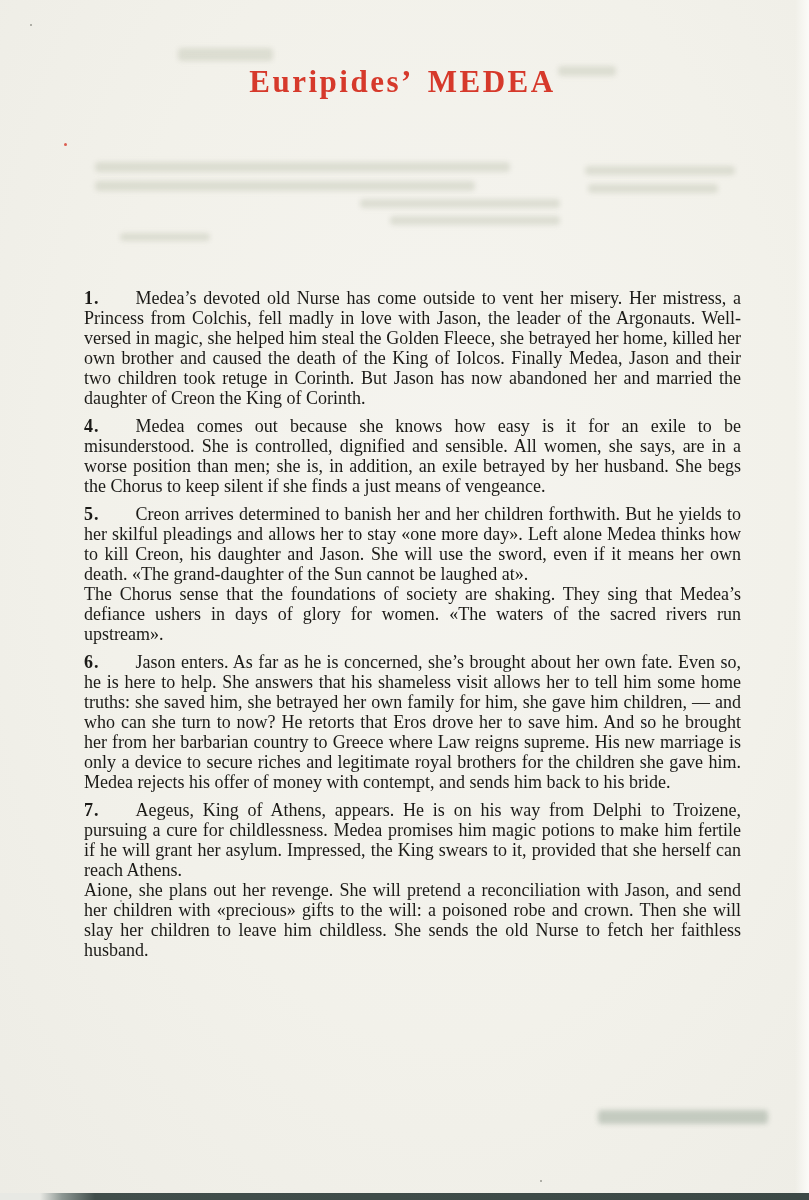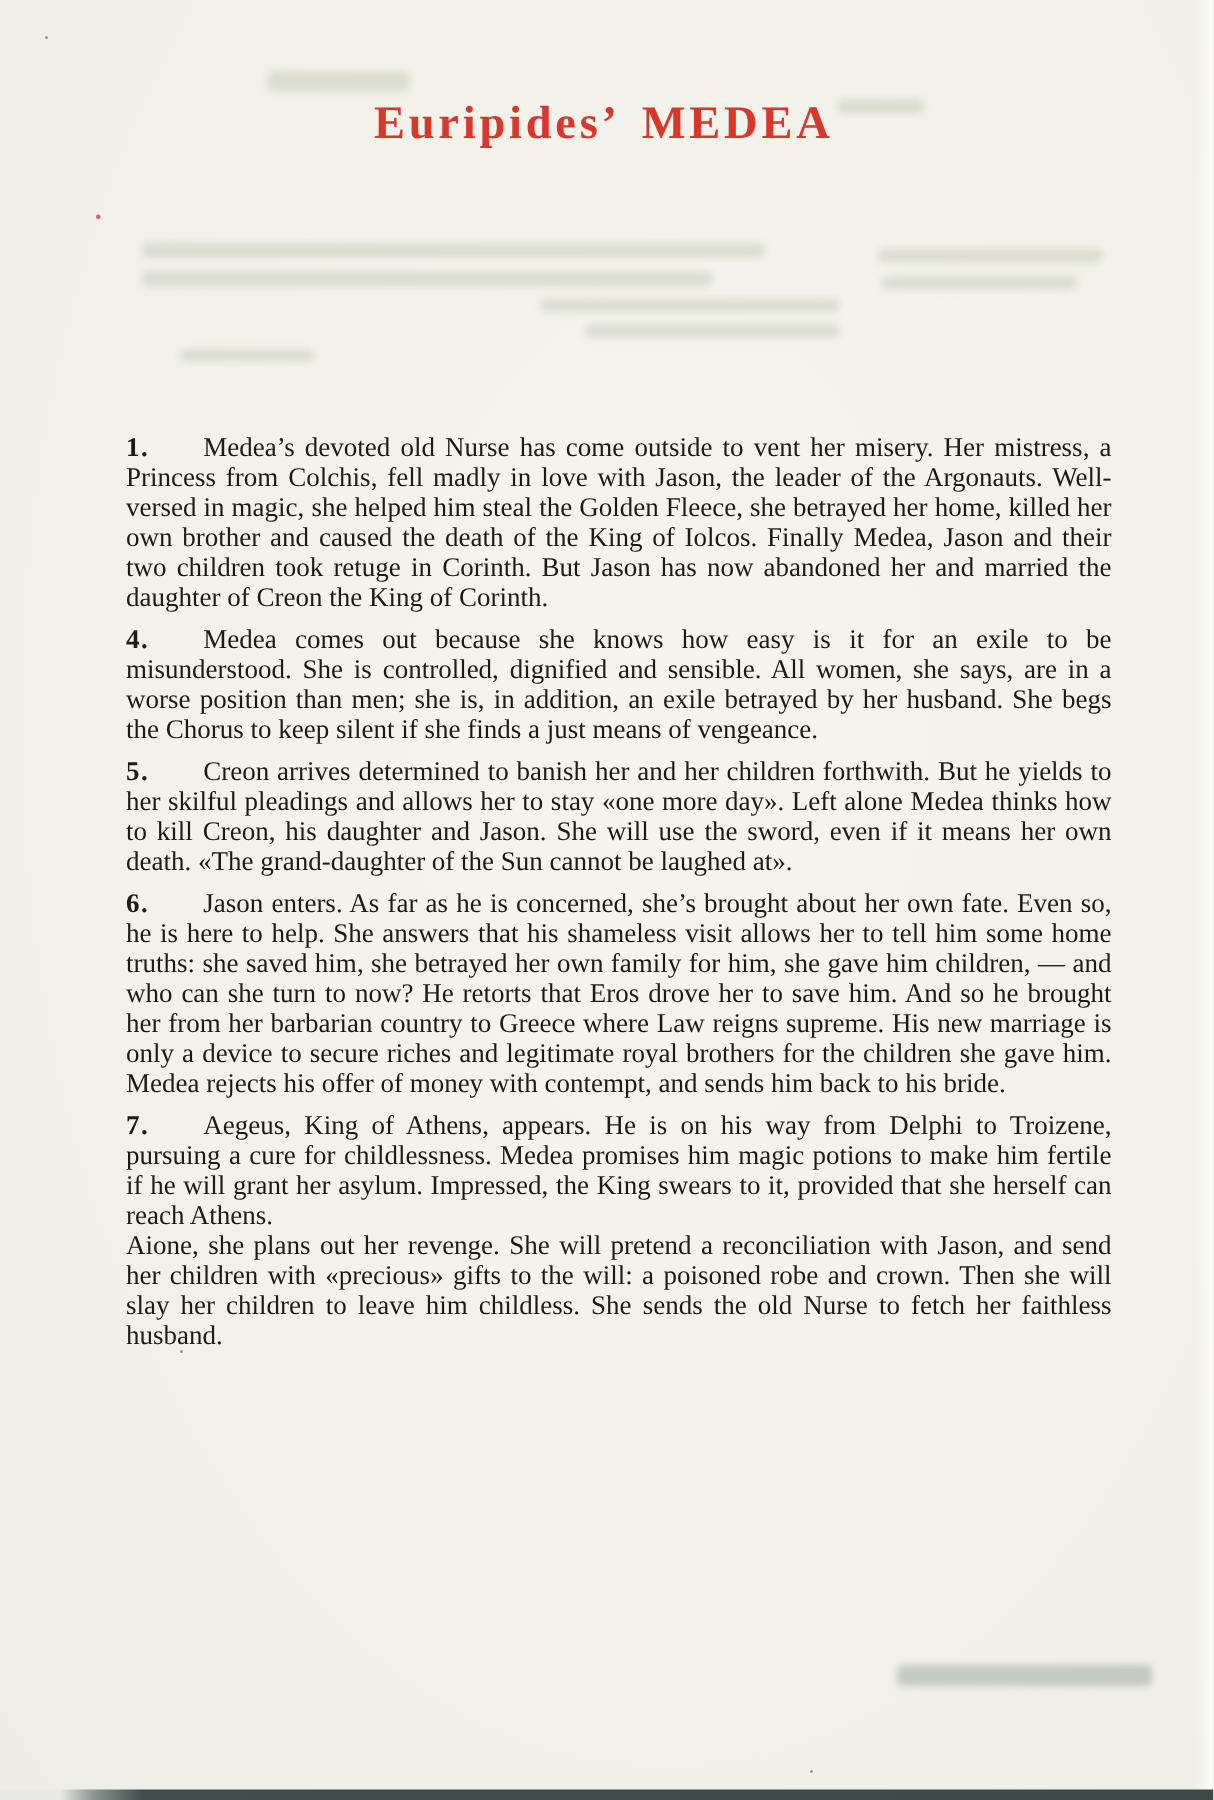--- a/index.html
+++ b/index.html
@@ -82,20 +82,21 @@
   <div class="speck gray" style="left:700px;top:300px;"></div>
   <div class="speck gray" style="left:120px;top:900px;"></div>
   <div class="speck gray" style="left:540px;top:1180px;"></div>
 
   <h1 class="doc-title">Euripides’ MEDEA</h1>
 
   <div class="body-text">
       <p class="numbered"><span class="num">1.</span>Medea’s devoted old Nurse has come outside to vent her misery. Her mistress, a Princess from Colchis, fell madly in love with Jason, the leader of the Argonauts. Well-versed in magic, she helped him steal the Golden Fleece, she betrayed her home, killed her own brother and caused the death of the King of Iolcos. Finally Medea, Jason and their two children took retuge in Corinth. But Jason has now abandoned her and married the daughter of Creon the King of Corinth.</p>
       <p class="numbered"><span class="num">4.</span>Medea comes out because she knows how easy is it for an exile to be misunderstood. She is controlled, dignified and sensible. All women, she says, are in a worse position than men; she is, in addition, an exile betrayed by her husband. She begs the Chorus to keep silent if she finds a just means of vengeance.</p>
       <p class="numbered"><span class="num">5.</span>Creon arrives determined to banish her and her children forthwith. But he yields to her skilful pleadings and allows her to stay «one more day». Left alone Medea thinks how to kill Creon, his daughter and Jason. She will use the sword, even if it means her own death. «The grand-daughter of the Sun cannot be laughed at».</p>
+      <p class="continuation">The Chorus sense that the foundations of society are shaking. They sing that Medea’s defiance ushers in days of glory for women. «The waters of the sacred rivers run upstream».</p>
       <p class="numbered"><span class="num">6.</span>Jason enters. As far as he is concerned, she’s brought about her own fate. Even so, he is here to help. She answers that his shameless visit allows her to tell him some home truths: she saved him, she betrayed her own family for him, she gave him children, — and who can she turn to now? He retorts that Eros drove her to save him. And so he brought her from her barbarian country to Greece where Law reigns supreme. His new marriage is only a device to secure riches and legitimate royal brothers for the children she gave him. Medea rejects his offer of money with contempt, and sends him back to his bride.</p>
       <p class="numbered"><span class="num">7.</span>Aegeus, King of Athens, appears. He is on his way from Delphi to Troizene, pursuing a cure for childlessness. Medea promises him magic potions to make him fertile if he will grant her asylum. Impressed, the King swears to it, provided that she herself can reach Athens.</p>
       <p class="continuation">Aione, she plans out her revenge. She will pretend a reconciliation with Jason, and send her children with «precious» gifts to the will: a poisoned robe and crown. Then she will slay her children to leave him childless. She sends the old Nurse to fetch her faithless husband.</p>
     </div>
 
   <div class="right-edge"></div>
   <div class="bottom-edge"></div>
 </div>
 
 </body></html>

